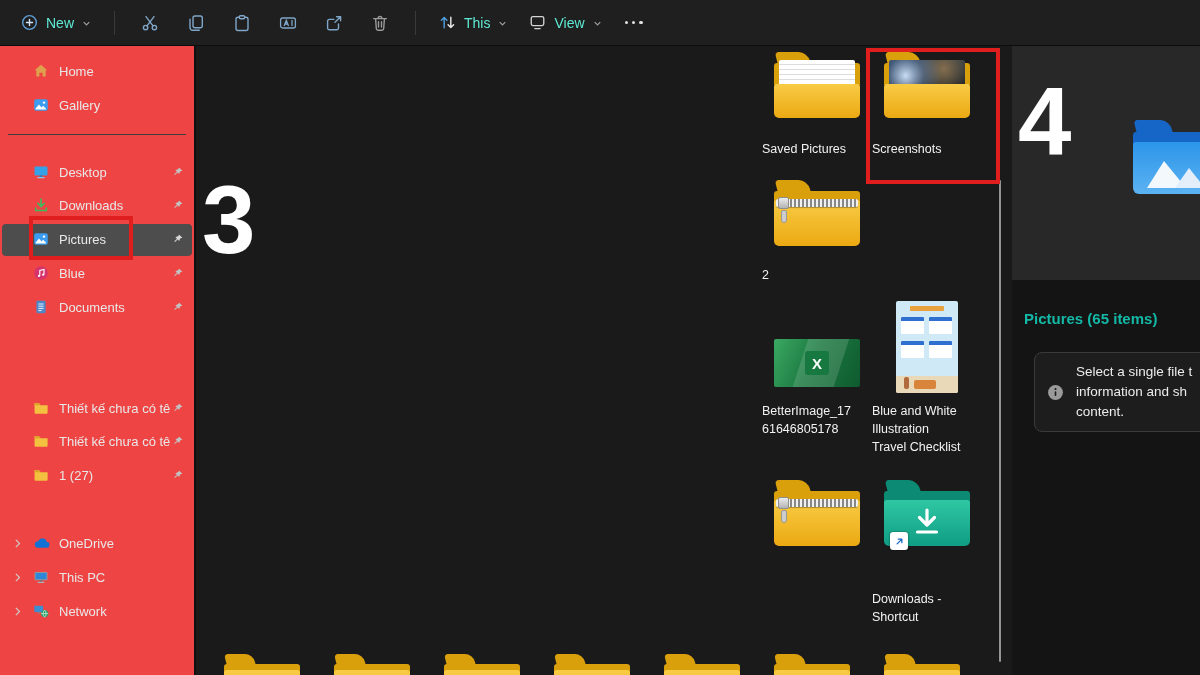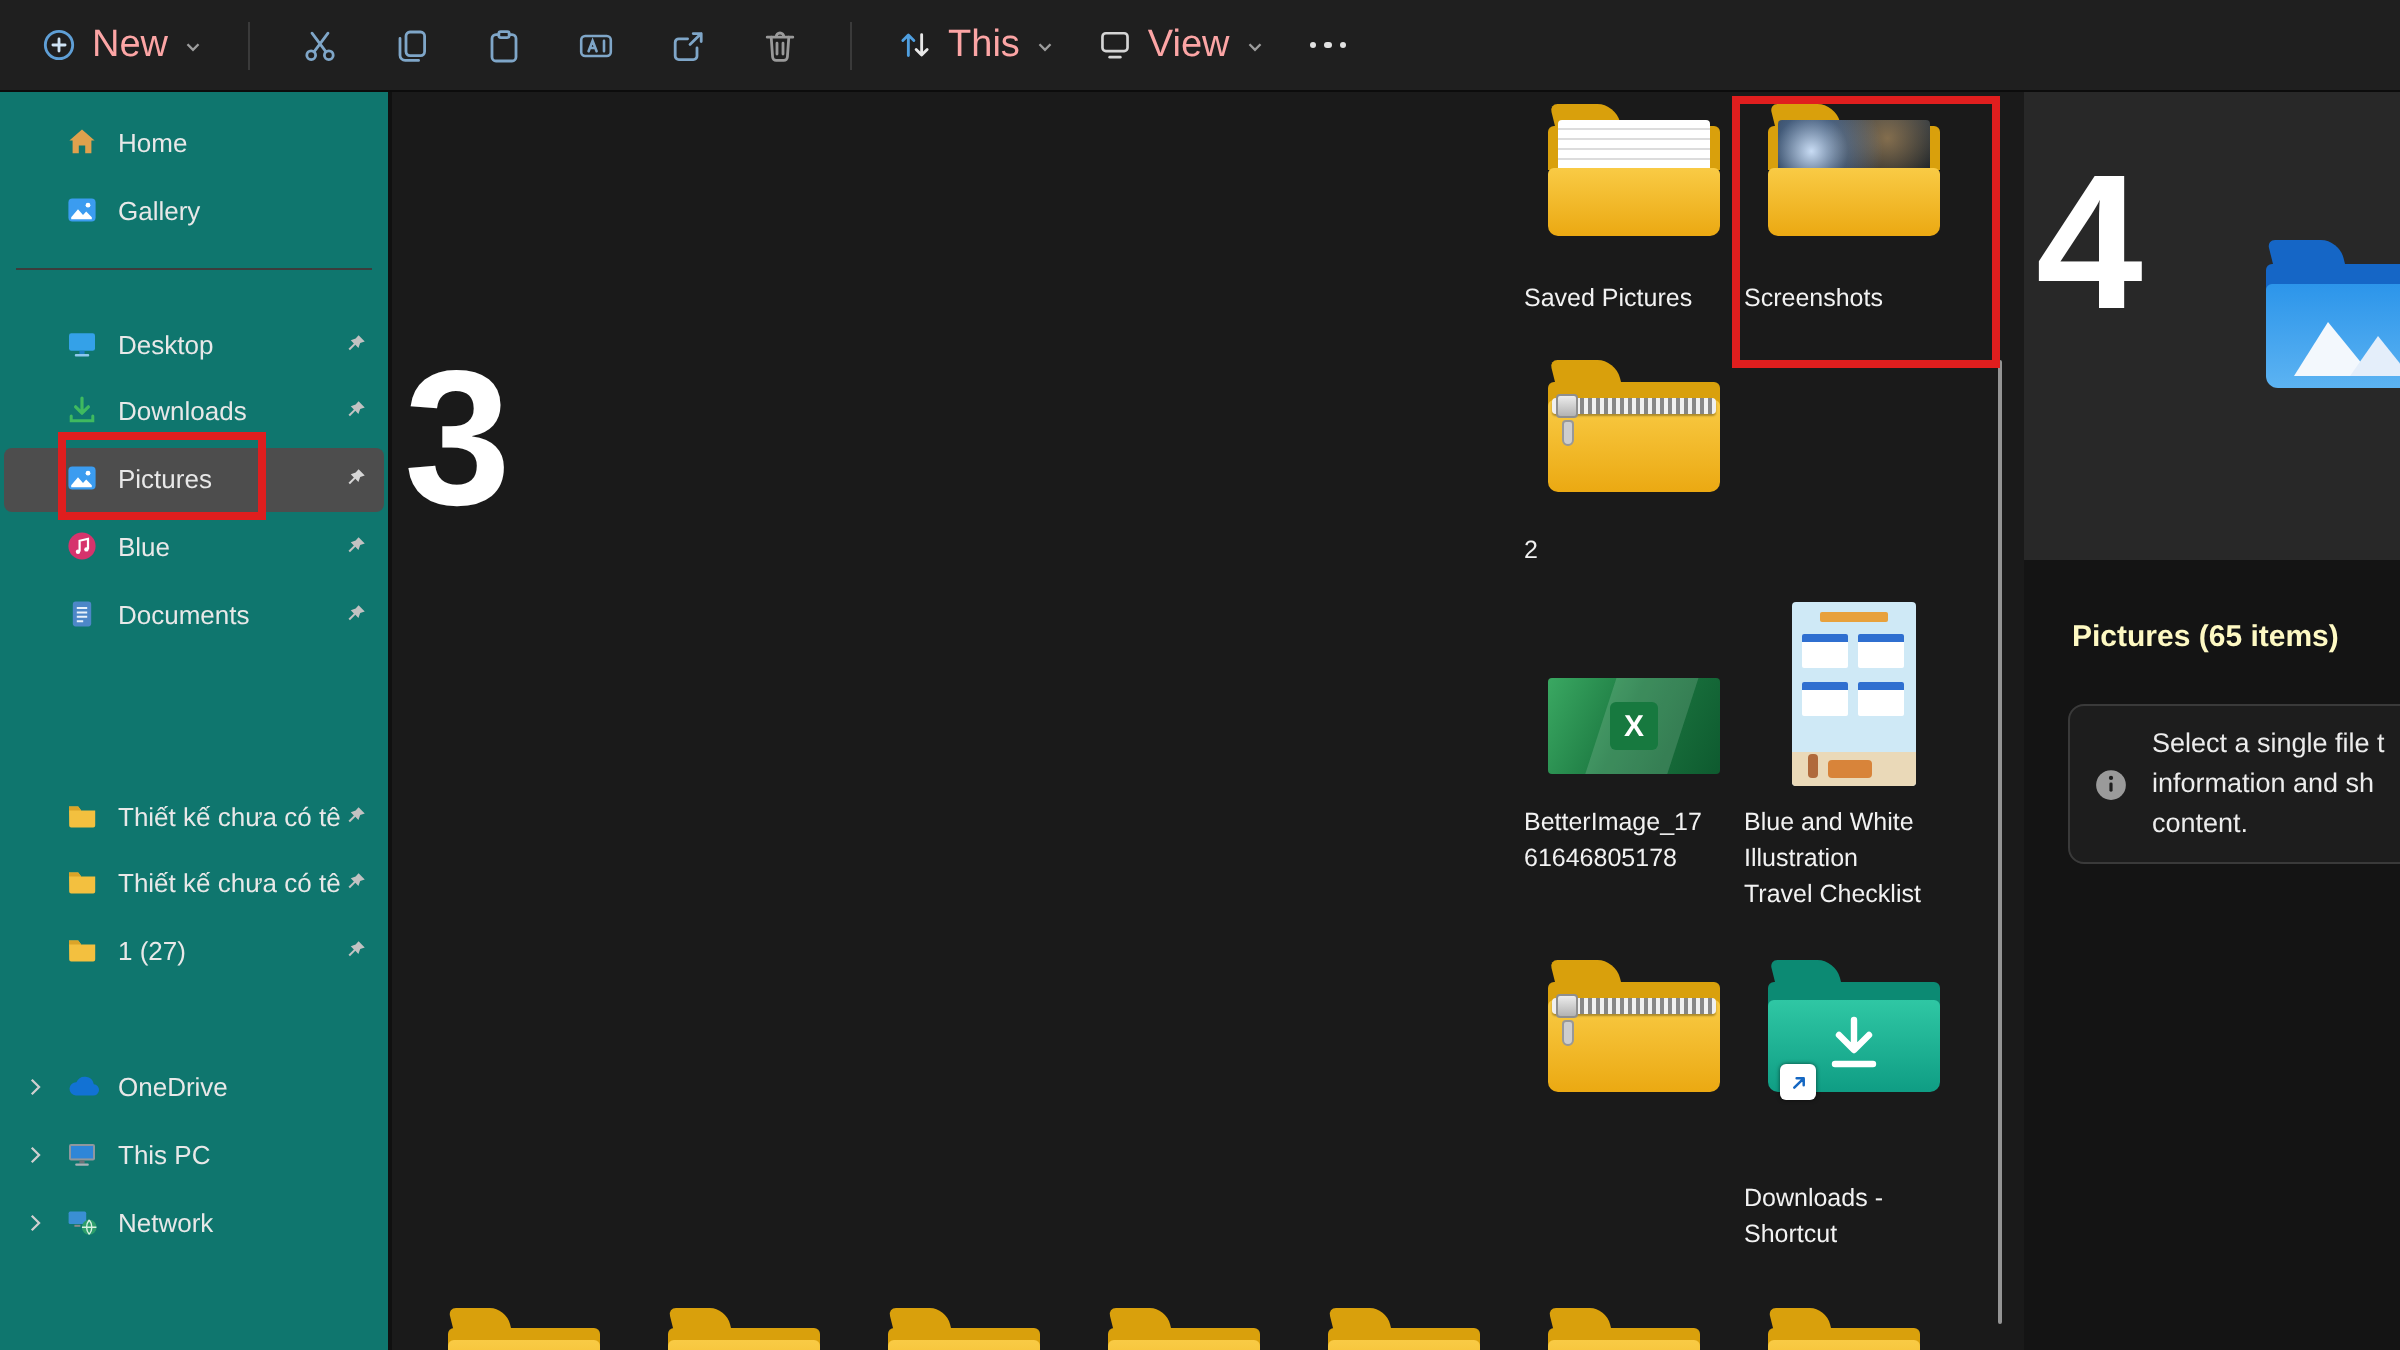--- a/index.html
+++ b/index.html
@@ -3,29 +3,29 @@
 <meta charset="utf-8">
 <style>
   html,body{margin:0;padding:0;background:#000;}
   *{box-sizing:border-box;font-family:"Liberation Sans","DejaVu Sans",sans-serif;}
   .stage{position:relative;width:1200px;height:675px;overflow:hidden;background:#1a1a1a;}
 
   
   .toolbar{position:absolute;left:0;top:0;width:1200px;height:46px;background:#1f1f1f;
            border-bottom:1px solid #0c0c0c;display:flex;align-items:center;padding:0 10px;}
   .tbtn{display:flex;align-items:center;gap:7px;height:34px;padding:0 10px;border-radius:5px;
-        color:#fca5a5;font-size:19px;cursor:default;}
+        color:#5eead4;font-size:14px;cursor:default;}
   .ticon{width:46px;height:34px;display:flex;align-items:center;justify-content:center;border-radius:5px;}
   .tsep{width:1px;height:24px;background:#3a3a3a;margin:0 12px;}
   .chev{opacity:.75;margin-top:2px;}
   .dots{display:flex;gap:4px;padding:0 12px;}
   .dots i{width:3.4px;height:3.4px;border-radius:50%;background:#e2e2e2;}
 
   
-  .sidebar{position:absolute;left:0;top:46px;width:194px;bottom:0;background:#0f766e;}
+  .sidebar{position:absolute;left:0;top:46px;width:194px;bottom:0;background:#ef4444;}
   .sdivider{position:absolute;left:8px;top:88px;width:178px;height:1px;background:#3c3c3c;}
   .srow{position:absolute;left:6px;width:182px;height:26px;display:flex;align-items:center;
         color:#e8e8e8;font-size:13px;border-radius:4px;}
   .srow .sp{width:27px;flex:none;}
   .srow .chv{width:27px;flex:none;display:flex;align-items:center;padding-left:5px;}
   .srow .sic{width:17px;height:17px;flex:none;display:flex;align-items:center;}
   .srow .slb{margin-left:9px;flex:1;white-space:nowrap;overflow:hidden;}
   .srow .pin{width:15px;flex:none;display:flex;align-items:center;margin-right:2px;}
   .sel-bg{position:absolute;left:2px;top:178px;width:190px;height:32px;background:#4d4d4d;border-radius:4px;}
   .vline{position:absolute;left:194px;top:46px;width:2px;bottom:0;background:#101010;}
@@ -75,21 +75,21 @@
   .cl-title{position:absolute;left:14px;top:5px;width:34px;height:5px;background:#e8a13c;border-radius:1px;}
   .cl-box{position:absolute;width:23px;height:17px;background:#fff;border-radius:1px;}
   .cl-box i{display:block;height:4px;background:#2f6fd0;border-radius:1px 1px 0 0;}
   .cl-strip{position:absolute;left:0;bottom:0;width:100%;height:17px;background:#ead9b8;}
   .cl-car{position:absolute;left:18px;bottom:4px;width:22px;height:9px;background:#d8843a;border-radius:2px;}
   .cl-fig{position:absolute;left:8px;bottom:4px;width:5px;height:12px;background:#b06a3c;border-radius:2px;}
 
   
   .rpanel{position:absolute;left:1012px;top:46px;right:0;bottom:0;background:#141414;}
   .rpreview{position:absolute;left:0;top:0;width:100%;height:234px;background:#282828;}
-  .rtitle{position:absolute;left:24px;top:264px;color:#fef9c3;font-size:15px;font-weight:700;}
+  .rtitle{position:absolute;left:12px;top:264px;color:#14b8a6;font-size:15px;font-weight:700;}
   .infobox{position:absolute;left:22px;top:306px;width:210px;height:80px;background:#1d1d1d;
            border:1px solid #3a3a3a;border-radius:8px;display:flex;align-items:center;padding:0 12px;gap:12px;}
   .infotext{color:#ececec;font-size:13.5px;line-height:20px;white-space:nowrap;}
   .bluef{position:absolute;left:121px;top:74px;width:92px;height:74px;}
   .bluef .tab{position:absolute;left:4px;top:0;width:36px;height:14px;background:#1566c6;
               border-radius:4px 9px 0 0;transform:skewX(14deg);transform-origin:0 100%;}
   .bluef .back{position:absolute;left:0;top:12px;width:100%;height:22px;background:#1566c6;border-radius:3px 3px 0 0;}
   .bluef .front{position:absolute;left:0;bottom:0;width:100%;height:52px;border-radius:3px 3px 6px 6px;
                 background:linear-gradient(180deg,#2c95ea,#5cb3f2);overflow:hidden;}
   .mtn1{position:absolute;left:14px;bottom:6px;width:0;height:0;border-left:17px solid transparent;

